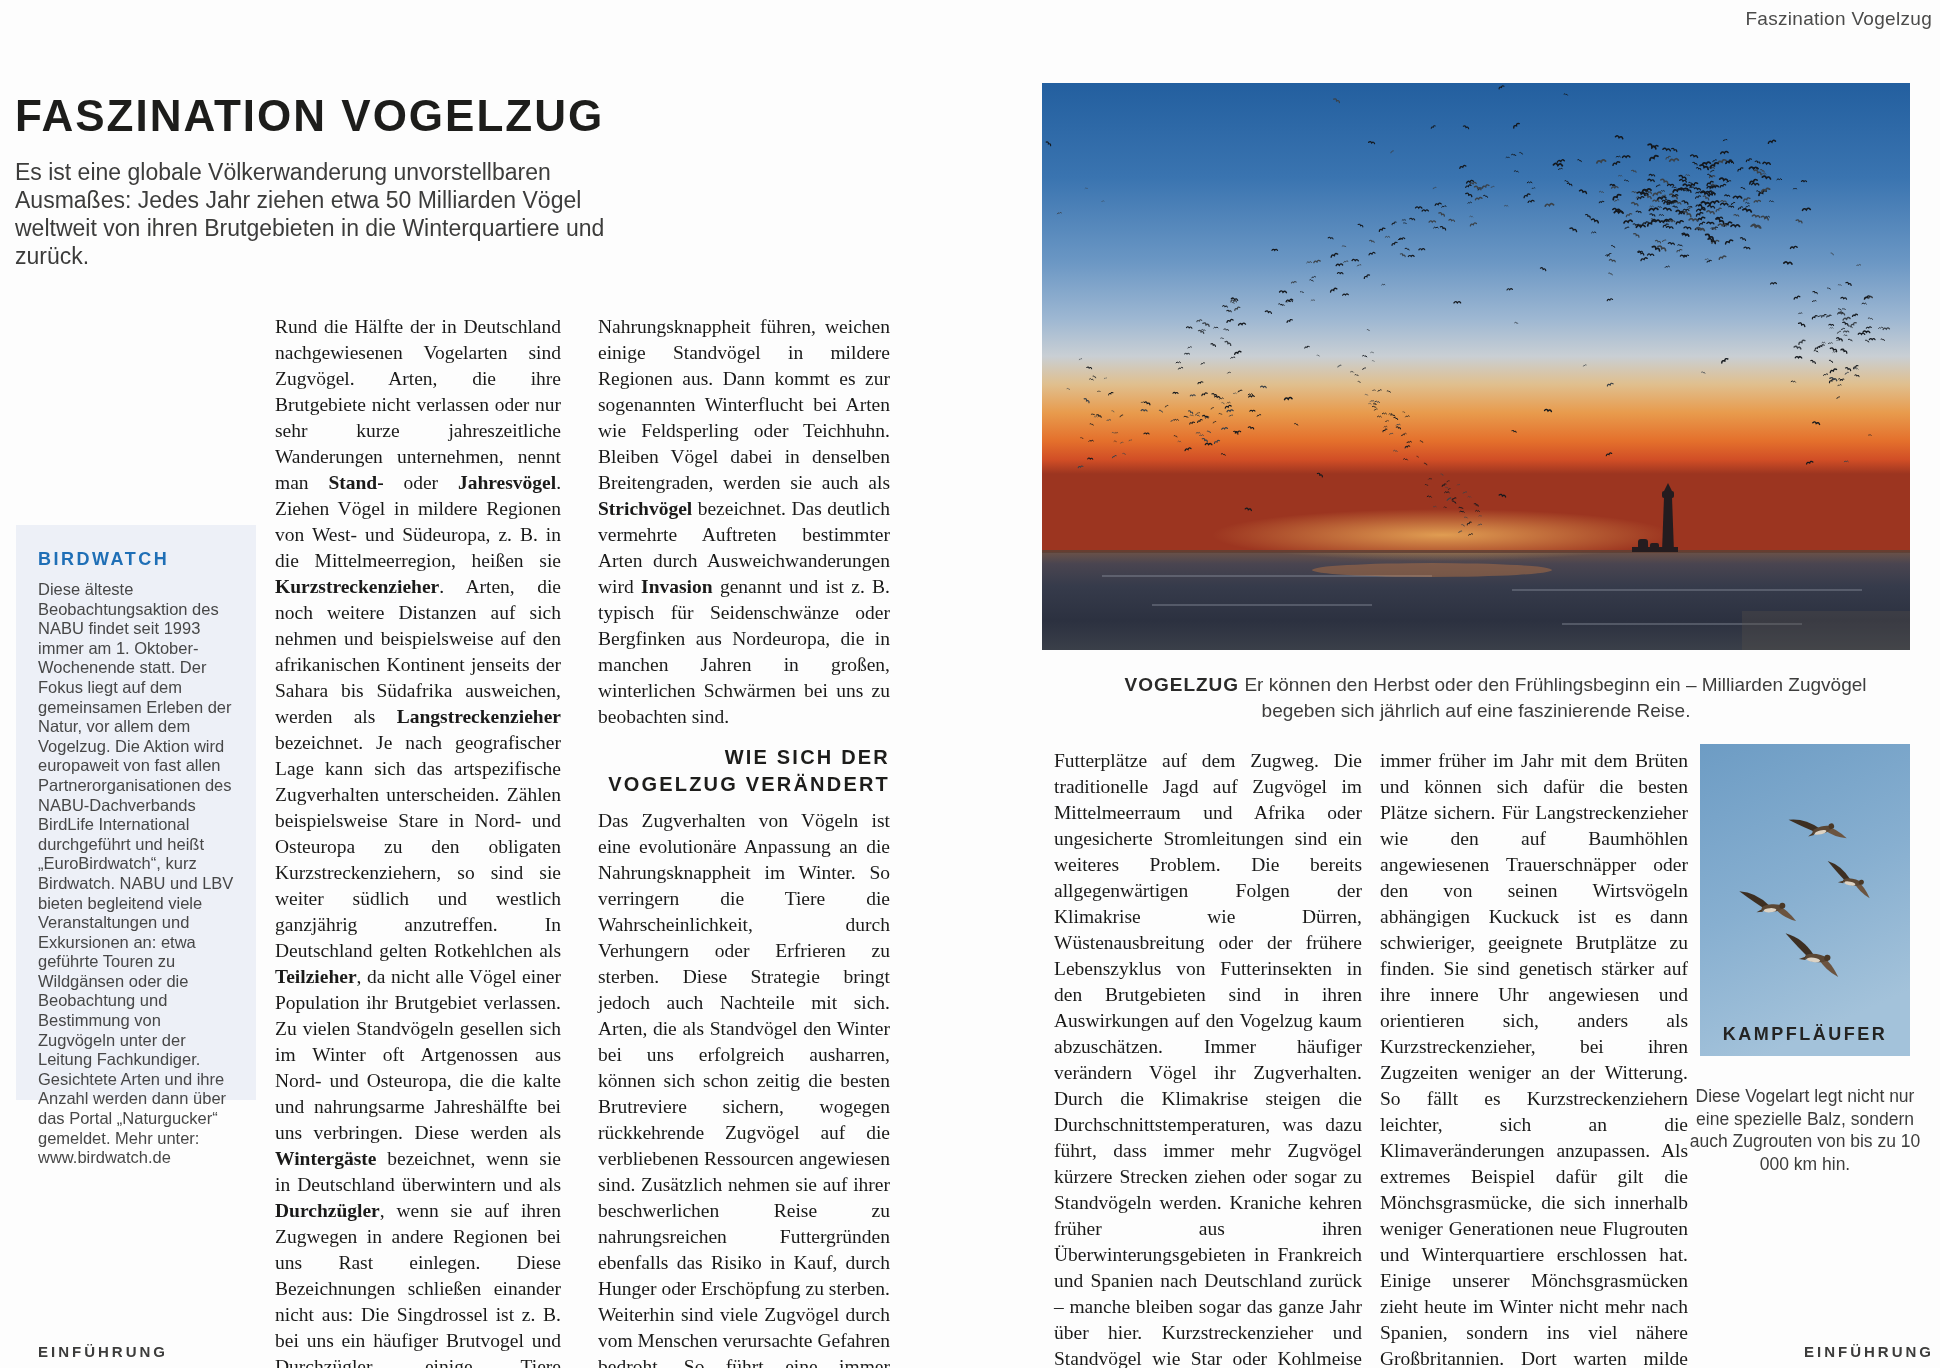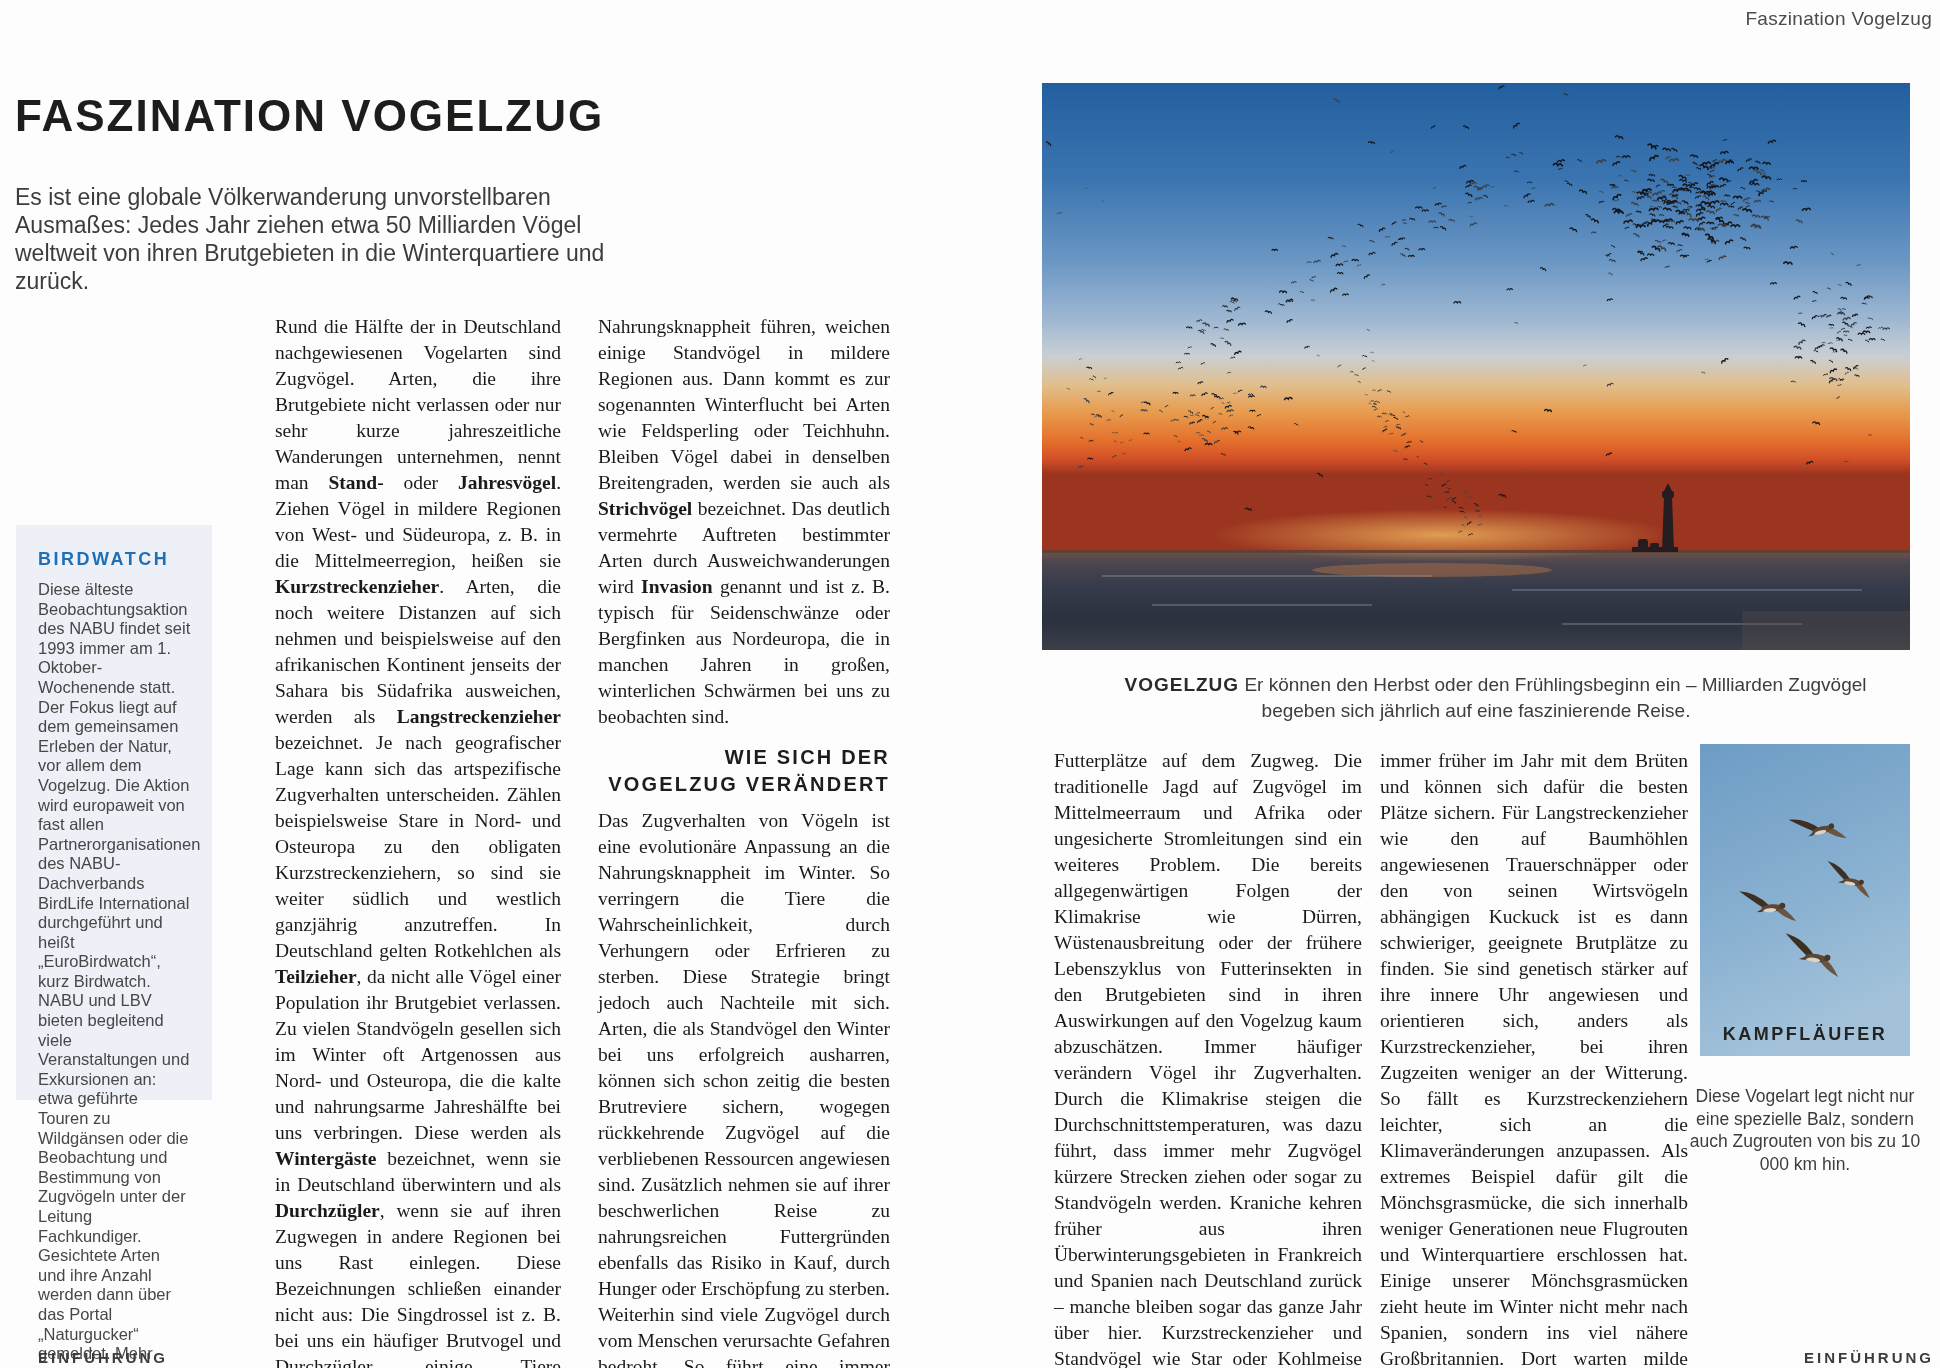--- a/index.html
+++ b/index.html
@@ -8,25 +8,25 @@
     font-family:"Liberation Sans",sans-serif;overflow:hidden;padding-left:8px;
   }
   .running-header{
     position:absolute;top:8px;right:16px;font-size:19px;color:#4b4b4a;letter-spacing:.3px;
   }
   .main-title{
     position:absolute;left:15px;top:62px;font-size:44px;font-weight:700;
     letter-spacing:2px;color:#1d1d1b;white-space:nowrap;
   }
   .intro{
-    position:absolute;left:15px;top:160px;width:600px;
+    position:absolute;left:15px;top:135px;width:600px;
     font-size:23px;line-height:28px;color:#3c3c3b;
   }
   .sidebar-box{
-    position:absolute;left:16px;top:525px;width:196px;height:575px;
+    position:absolute;left:16px;top:525px;width:240px;height:575px;
     background:#edf0f7;box-sizing:border-box;padding:24px 20px 0 22px;
   }
   .sidebar-title{
     font-size:18px;font-weight:700;letter-spacing:2.5px;color:#1f6fb6;margin:0 0 10px 0;
   }
   .sidebar-body{
     font-size:16.5px;line-height:19.6px;color:#474747;
   }
   .col{
     position:absolute;font-family:"Liberation Serif",serif;font-size:19.5px;
@@ -56,21 +56,21 @@
   }
   .kampf-photo svg{display:block;width:100%;height:100%;}
   .kampf-caption{
     position:absolute;left:1685px;top:1024px;width:240px;text-align:center;color:#3d3d3c;
   }
   .kampf-caption .kc-title{
     font-size:18px;font-weight:700;letter-spacing:2.5px;color:#242423;margin-bottom:7px;
   }
   .kampf-caption .kc-body{font-size:17.5px;line-height:22.5px;margin-top:40px;}
   .footer-left,.footer-right{
-    position:absolute;bottom:2px;font-size:15px;font-weight:700;letter-spacing:3px;color:#3c3c3b;
+    position:absolute;bottom:8px;font-size:15px;font-weight:700;letter-spacing:3px;color:#3c3c3b;
   }
   .footer-left{left:38px;}
   .footer-right{right:14px;}
   .page-number-clip{
     position:absolute;left:0;bottom:8px;width:7px;height:18px;overflow:hidden;
     font-size:15px;font-weight:700;color:#3c3c3b;
   }
 </style>
 </head>
 <body>

